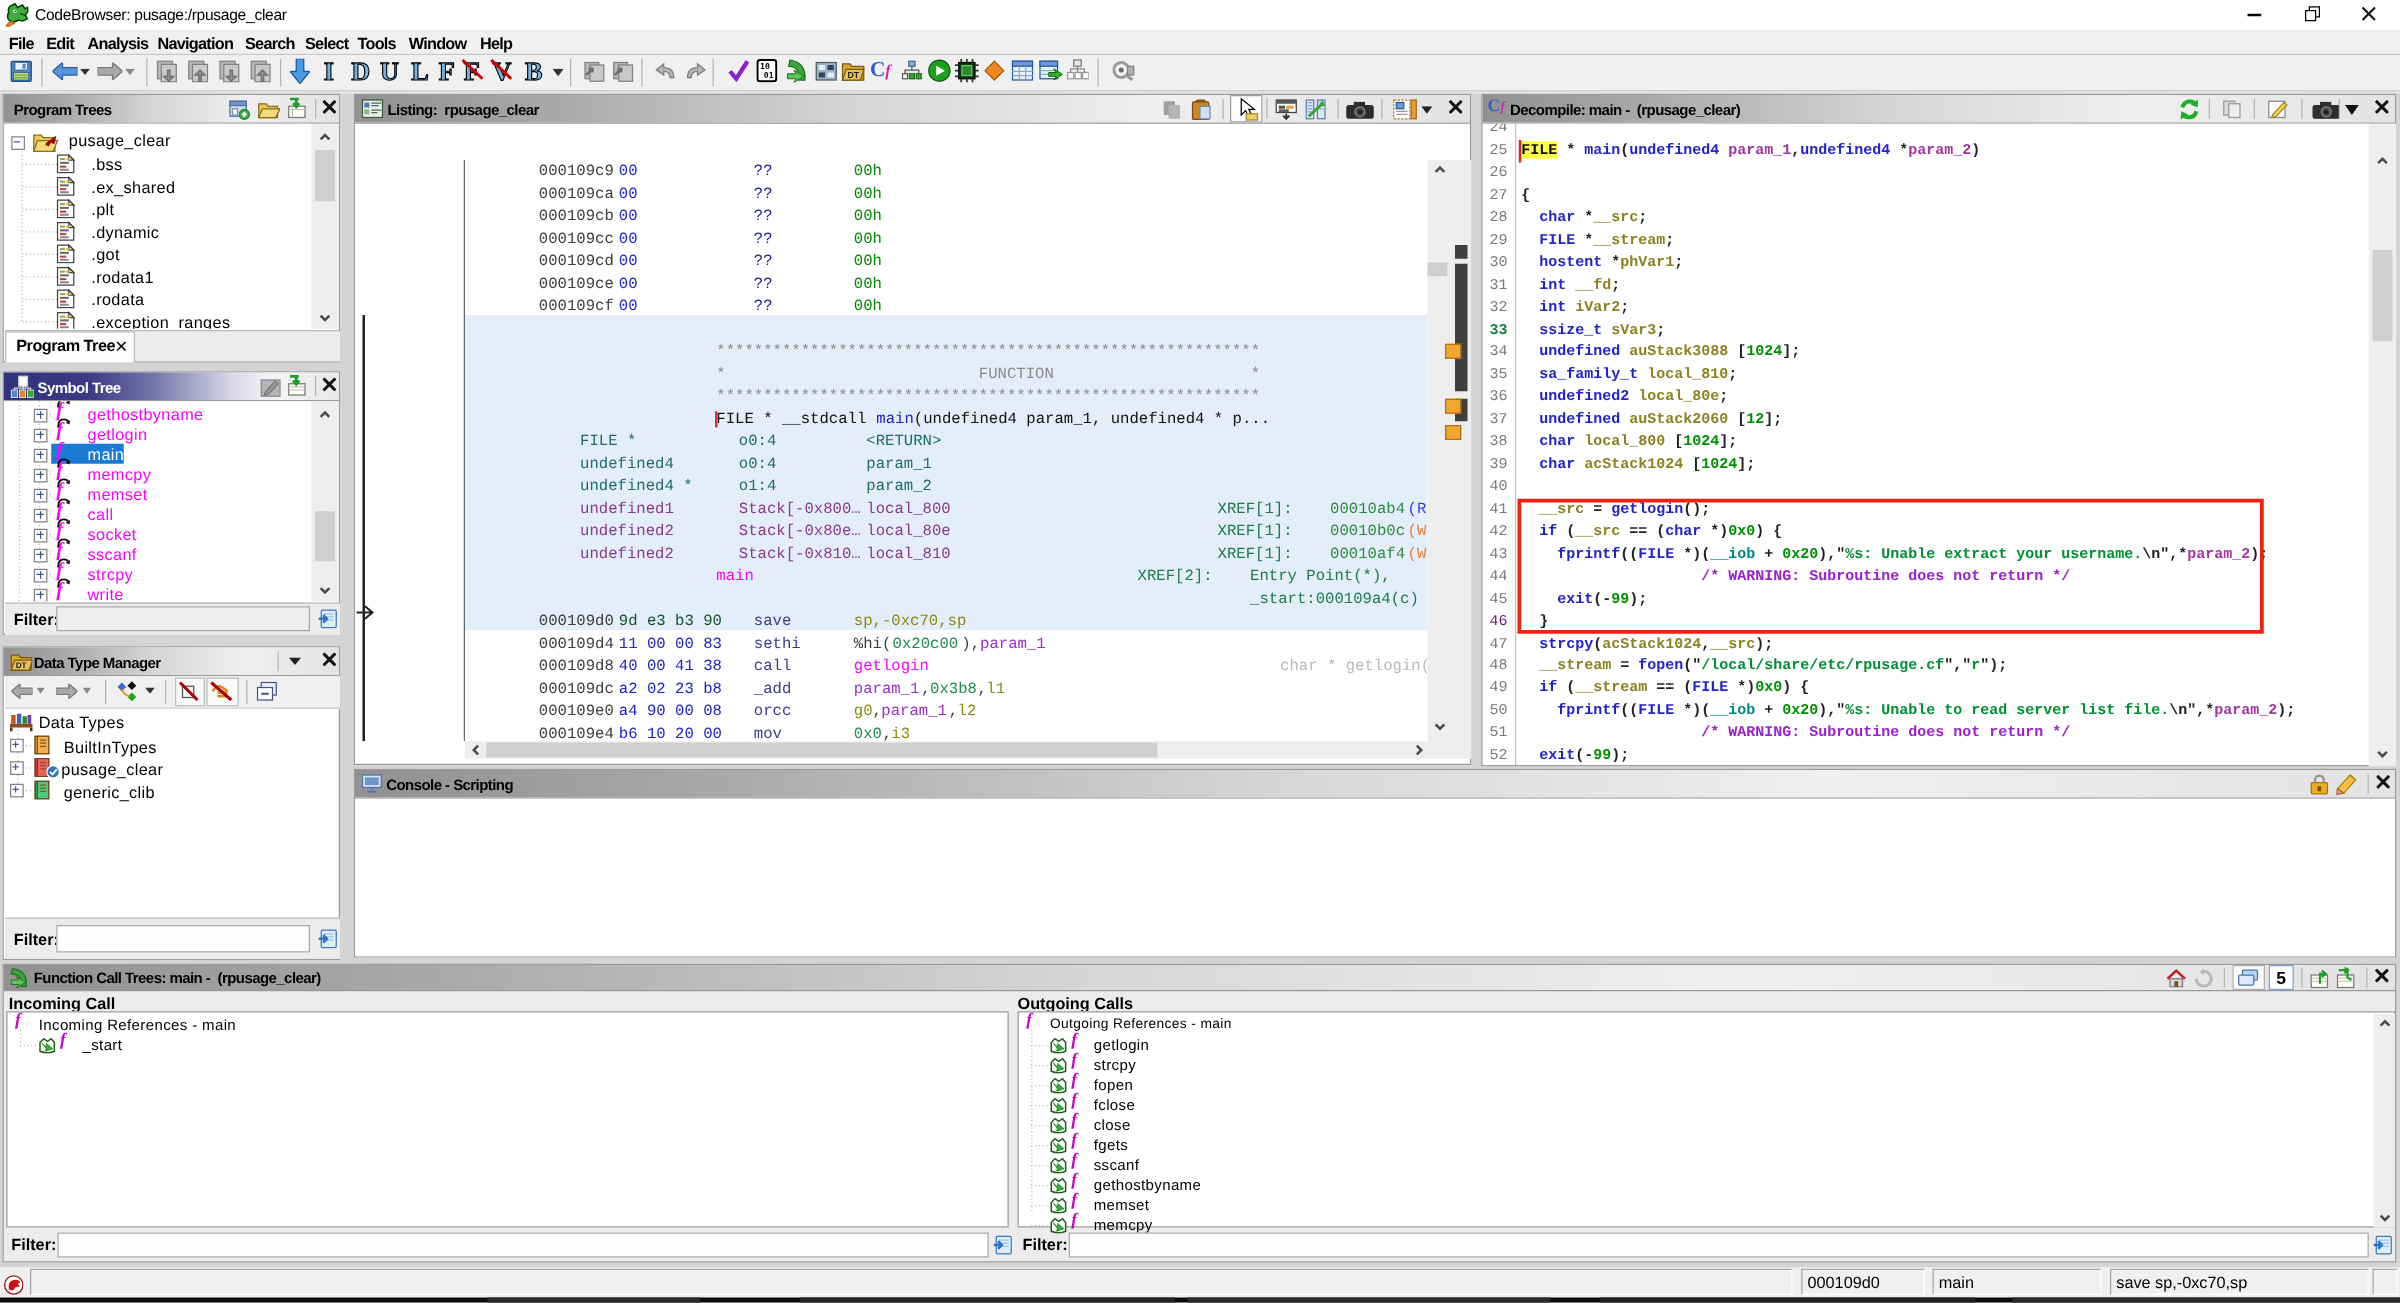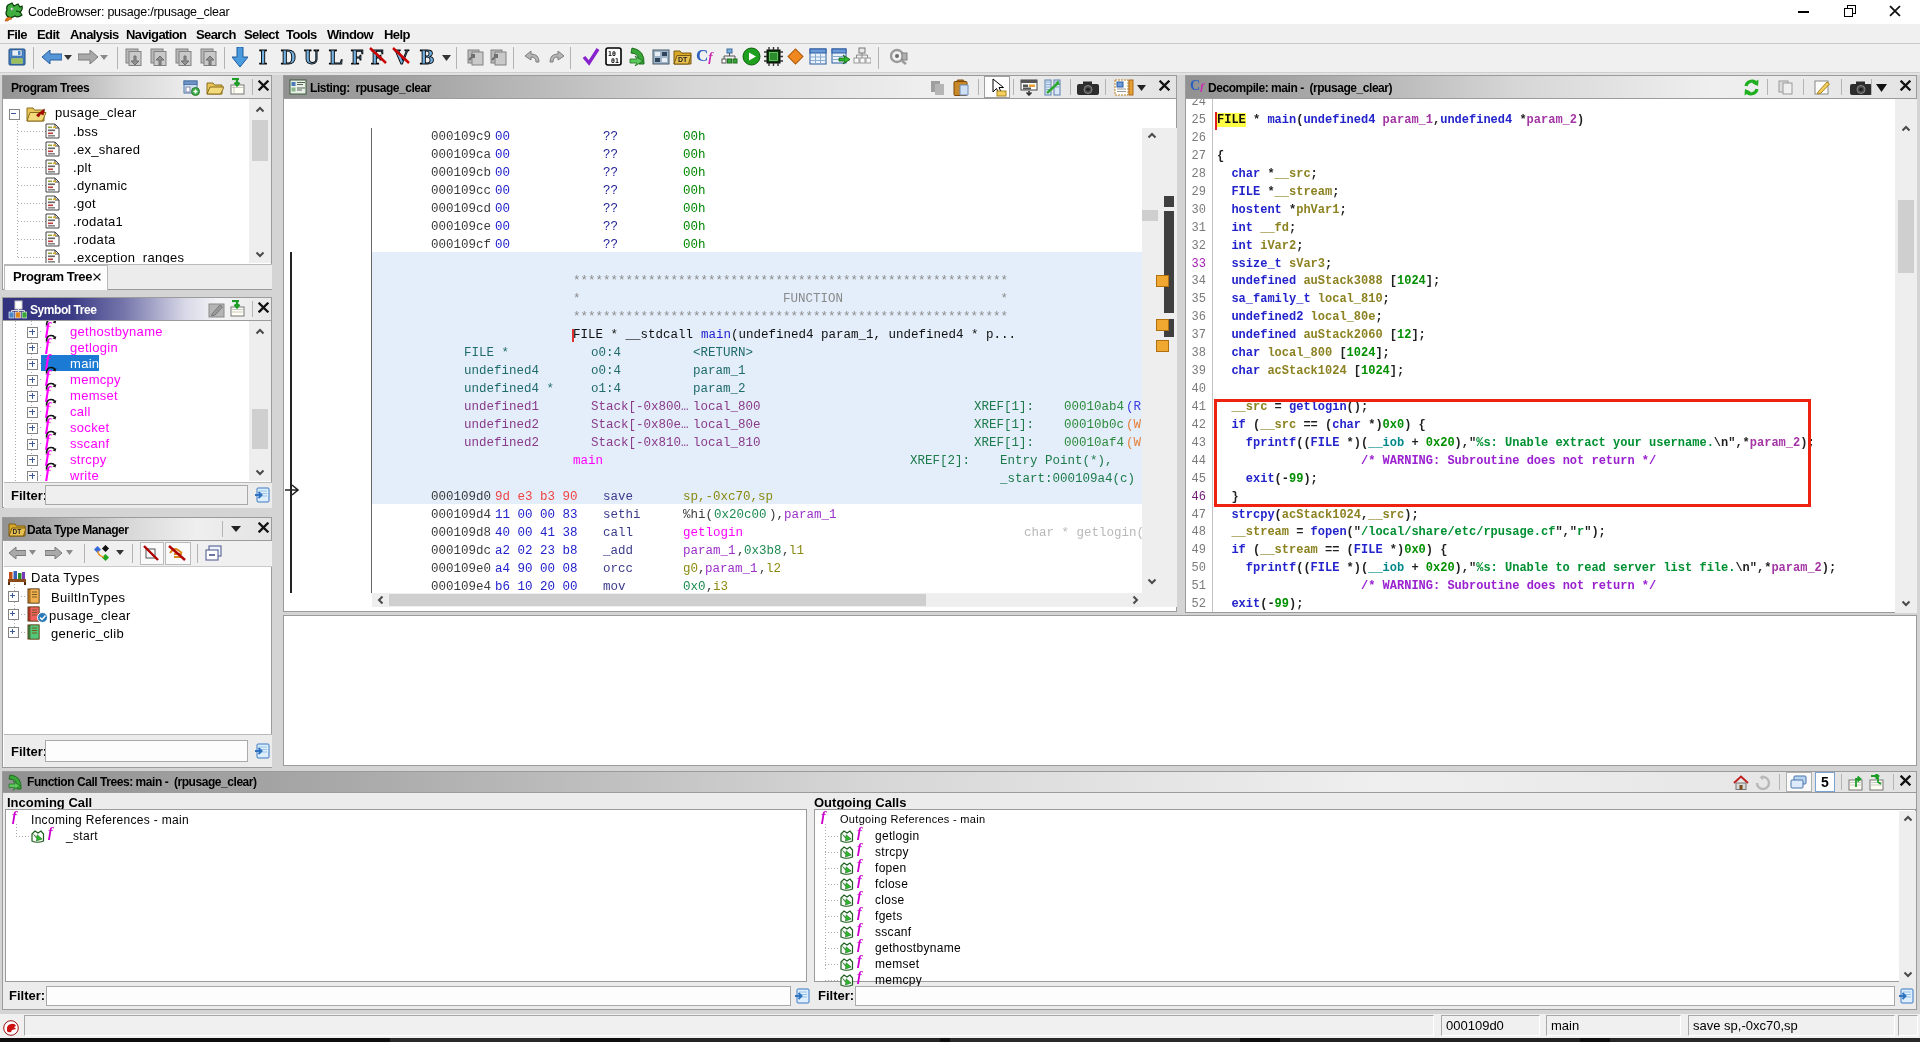--- a/index.html
+++ b/index.html
@@ -701,21 +701,21 @@
       <div class="ab" style="top:200px;left:0;white-space:pre;"><span style="position:absolute;left:288px;color:#101010;">FILE * __stdcall </span><span style="position:absolute;left:416px;color:#2020d0;">main</span><span style="position:absolute;left:446px;color:#101010;">(undefined4 param_1, undefined4 * p...</span></div>
       <div class="ab" style="left:287px;top:201px;width:1.5px;height:13px;background:#e03030;"></div>
       <div class="ab" style="top:218px;left:0;white-space:pre;"><span style="position:absolute;left:179px;color:#1f6b6b;">FILE *</span><span style="position:absolute;left:306px;color:#1f6b6b;">o0:4</span><span style="position:absolute;left:408px;color:#1f6b6b;">&lt;RETURN&gt;</span></div>
       <div class="ab" style="top:236px;left:0;white-space:pre;"><span style="position:absolute;left:179px;color:#1f6b6b;">undefined4</span><span style="position:absolute;left:306px;color:#1f6b6b;">o0:4</span><span style="position:absolute;left:408px;color:#1f6b6b;">param_1</span></div>
       <div class="ab" style="top:254px;left:0;white-space:pre;"><span style="position:absolute;left:179px;color:#1f6b6b;">undefined4 *</span><span style="position:absolute;left:306px;color:#1f6b6b;">o1:4</span><span style="position:absolute;left:408px;color:#1f6b6b;">param_2</span></div>
       <div class="ab" style="top:272px;left:0;white-space:pre;"><span style="position:absolute;left:179px;color:#8a3a8a;">undefined1</span><span style="position:absolute;left:306px;color:#8a3a8a;">Stack[-0x800…</span><span style="position:absolute;left:408px;color:#8a3a8a;">local_800</span><span style="position:absolute;left:689px;color:#1d7a4a;">XREF[1]:</span><span style="position:absolute;left:779px;color:#2d8a3c;">00010ab4</span><span style="position:absolute;left:841px;color:#3a3ae0;">(R)</span></div>
       <div class="ab" style="top:290px;left:0;white-space:pre;"><span style="position:absolute;left:179px;color:#8a3a8a;">undefined2</span><span style="position:absolute;left:306px;color:#8a3a8a;">Stack[-0x80e…</span><span style="position:absolute;left:408px;color:#8a3a8a;">local_80e</span><span style="position:absolute;left:689px;color:#1d7a4a;">XREF[1]:</span><span style="position:absolute;left:779px;color:#2d8a3c;">00010b0c</span><span style="position:absolute;left:841px;color:#e8803a;">(W)</span></div>
       <div class="ab" style="top:308px;left:0;white-space:pre;"><span style="position:absolute;left:179px;color:#8a3a8a;">undefined2</span><span style="position:absolute;left:306px;color:#8a3a8a;">Stack[-0x810…</span><span style="position:absolute;left:408px;color:#8a3a8a;">local_810</span><span style="position:absolute;left:689px;color:#1d7a4a;">XREF[1]:</span><span style="position:absolute;left:779px;color:#2d8a3c;">00010af4</span><span style="position:absolute;left:841px;color:#e8803a;">(W)</span></div>
       <div class="ab" style="top:326px;left:0;white-space:pre;"><span style="position:absolute;left:288px;color:#ff00ff;">main</span><span style="position:absolute;left:625px;color:#1d7a4a;">XREF[2]:</span><span style="position:absolute;left:715px;color:#1d7a4a;">Entry Point(*),</span></div>
       <div class="ab" style="top:344px;left:0;white-space:pre;"><span style="position:absolute;left:715px;color:#1d7a4a;">_start:000109a4(c)</span></div>
-      <div class="ab" style="top:362px;left:0;white-space:pre;"><span style="position:absolute;left:146px;color:#3c3c3c;">000109d0</span><span style="position:absolute;left:210px;color:#ef4444;">9d e3 b3 90</span><span style="position:absolute;left:318px;color:#3b3b8c;">save</span><span style="position:absolute;left:398px;color:#8a8a10;">sp,-0xc70,sp</span></div>
+      <div class="ab" style="top:362px;left:0;white-space:pre;"><span style="position:absolute;left:146px;color:#3c3c3c;">000109d0</span><span style="position:absolute;left:210px;color:#14532d;">9d e3 b3 90</span><span style="position:absolute;left:318px;color:#3b3b8c;">save</span><span style="position:absolute;left:398px;color:#8a8a10;">sp,-0xc70,sp</span></div>
       <div class="ab" style="top:380px;left:0;white-space:pre;"><span style="position:absolute;left:146px;color:#3c3c3c;">000109d4</span><span style="position:absolute;left:210px;color:#2222cc;">11 00 00 83</span><span style="position:absolute;left:318px;color:#3b3b8c;">sethi</span><span style="position:absolute;left:398px;color:#3c3c3c;">%hi(</span><span style="position:absolute;left:429px;color:#1d8a50;">0x20c00</span><span style="position:absolute;left:484px;color:#3c3c3c;">),</span><span style="position:absolute;left:499px;color:#9a30c8;">param_1</span></div>
       <div class="ab" style="top:398px;left:0;white-space:pre;"><span style="position:absolute;left:146px;color:#3c3c3c;">000109d8</span><span style="position:absolute;left:210px;color:#2222cc;">40 00 41 38</span><span style="position:absolute;left:318px;color:#3b3b8c;">call</span><span style="position:absolute;left:398px;color:#ff00ff;">getlogin</span><span style="position:absolute;left:739px;color:#b8b8b8;">char * getlogin(v</span></div>
       <div class="ab" style="top:416px;left:0;white-space:pre;"><span style="position:absolute;left:146px;color:#3c3c3c;">000109dc</span><span style="position:absolute;left:210px;color:#2222cc;">a2 02 23 b8</span><span style="position:absolute;left:318px;color:#3b3b8c;">_add</span><span style="position:absolute;left:398px;color:#9a30c8;">param_1</span><span style="position:absolute;left:452px;color:#3c3c3c;">,</span><span style="position:absolute;left:459px;color:#1d8a50;">0x3b8</span><span style="position:absolute;left:497px;color:#3c3c3c;">,</span><span style="position:absolute;left:504px;color:#8a8a10;">l1</span></div>
       <div class="ab" style="top:434px;left:0;white-space:pre;"><span style="position:absolute;left:146px;color:#3c3c3c;">000109e0</span><span style="position:absolute;left:210px;color:#2222cc;">a4 90 00 08</span><span style="position:absolute;left:318px;color:#3b3b8c;">orcc</span><span style="position:absolute;left:398px;color:#8a8a10;">g0</span><span style="position:absolute;left:413px;color:#3c3c3c;">,</span><span style="position:absolute;left:420px;color:#9a30c8;">param_1</span><span style="position:absolute;left:474px;color:#3c3c3c;">,</span><span style="position:absolute;left:481px;color:#8a8a10;">l2</span></div>
       <div class="ab" style="top:452px;left:0;white-space:pre;"><span style="position:absolute;left:146px;color:#3c3c3c;">000109e4</span><span style="position:absolute;left:210px;color:#2222cc;">b6 10 20 00</span><span style="position:absolute;left:318px;color:#3b3b8c;">mov</span><span style="position:absolute;left:398px;color:#1d8a50;">0x0</span><span style="position:absolute;left:421px;color:#3c3c3c;">,</span><span style="position:absolute;left:428px;color:#8a8a10;">i3</span></div>
 </div>
 <div class="sb" style="left:88px;top:517px;width:770px;height:14px;">
       <svg class="ab" style="left:4px;top:2px;" width="10" height="10" viewBox="0 0 10 10">
         <path d="M6.5 1.5 L3 5 L6.5 8.5" stroke="#4a4a4a" stroke-width="2" fill="none"></path>
       </svg>
@@ -779,21 +779,21 @@
 <div class="ab" style="left:25px;top:0;width:1px;height:513px;background:#c4c4c4;"></div>
 <div class="ab" style="top:-3.9px;left:0;white-space:pre;"><span style="position:absolute;left:0px;width:19px;text-align:right;color:#7a7a7a;font-weight:normal;">24</span></div>
       <div class="ab" style="top:14.0px;left:0;white-space:pre;"><span style="position:absolute;left:0px;width:19px;text-align:right;color:#7a7a7a;font-weight:normal;">25</span><span style="position:absolute;left:30.0px;color:#101010;background:#ffff44;">FILE</span><span style="position:absolute;left:58.8px;color:#201f1f;"> * </span><span style="position:absolute;left:80.4px;color:#2323cc;">main</span><span style="position:absolute;left:109.2px;color:#201f1f;">(</span><span style="position:absolute;left:116.4px;color:#2323cc;">undefined4 </span><span style="position:absolute;left:195.6px;color:#a435a4;">param_1</span><span style="position:absolute;left:246.0px;color:#201f1f;">,</span><span style="position:absolute;left:253.2px;color:#2323cc;">undefined4 </span><span style="position:absolute;left:332.4px;color:#201f1f;">*</span><span style="position:absolute;left:339.6px;color:#a435a4;">param_2</span><span style="position:absolute;left:390.0px;color:#201f1f;">)</span></div>
       <div class="ab" style="top:32.0px;left:0;white-space:pre;"><span style="position:absolute;left:0px;width:19px;text-align:right;color:#7a7a7a;font-weight:normal;">26</span></div>
       <div class="ab" style="top:49.9px;left:0;white-space:pre;"><span style="position:absolute;left:0px;width:19px;text-align:right;color:#7a7a7a;font-weight:normal;">27</span><span style="position:absolute;left:30.0px;color:#201f1f;">{</span></div>
       <div class="ab" style="top:67.8px;left:0;white-space:pre;"><span style="position:absolute;left:0px;width:19px;text-align:right;color:#7a7a7a;font-weight:normal;">28</span><span style="position:absolute;left:44.4px;color:#2323cc;">char </span><span style="position:absolute;left:80.4px;color:#201f1f;">*</span><span style="position:absolute;left:87.6px;color:#8c8222;">__src</span><span style="position:absolute;left:123.6px;color:#201f1f;">;</span></div>
       <div class="ab" style="top:85.8px;left:0;white-space:pre;"><span style="position:absolute;left:0px;width:19px;text-align:right;color:#7a7a7a;font-weight:normal;">29</span><span style="position:absolute;left:44.4px;color:#2323cc;">FILE </span><span style="position:absolute;left:80.4px;color:#201f1f;">*</span><span style="position:absolute;left:87.6px;color:#8c8222;">__stream</span><span style="position:absolute;left:145.2px;color:#201f1f;">;</span></div>
       <div class="ab" style="top:103.7px;left:0;white-space:pre;"><span style="position:absolute;left:0px;width:19px;text-align:right;color:#7a7a7a;font-weight:normal;">30</span><span style="position:absolute;left:44.4px;color:#2323cc;">hostent </span><span style="position:absolute;left:102.0px;color:#201f1f;">*</span><span style="position:absolute;left:109.2px;color:#8c8222;">phVar1</span><span style="position:absolute;left:152.4px;color:#201f1f;">;</span></div>
       <div class="ab" style="top:121.6px;left:0;white-space:pre;"><span style="position:absolute;left:0px;width:19px;text-align:right;color:#7a7a7a;font-weight:normal;">31</span><span style="position:absolute;left:44.4px;color:#2323cc;">int </span><span style="position:absolute;left:73.2px;color:#8c8222;">__fd</span><span style="position:absolute;left:102.0px;color:#201f1f;">;</span></div>
       <div class="ab" style="top:139.5px;left:0;white-space:pre;"><span style="position:absolute;left:0px;width:19px;text-align:right;color:#7a7a7a;font-weight:normal;">32</span><span style="position:absolute;left:44.4px;color:#2323cc;">int </span><span style="position:absolute;left:73.2px;color:#8c8222;">iVar2</span><span style="position:absolute;left:109.2px;color:#201f1f;">;</span></div>
-      <div class="ab" style="top:157.5px;left:0;white-space:pre;"><span style="position:absolute;left:0px;width:19px;text-align:right;color:#a21caf;font-weight:normal;">33</span><span style="position:absolute;left:44.4px;color:#2323cc;">ssize_t </span><span style="position:absolute;left:102.0px;color:#8c8222;">sVar3</span><span style="position:absolute;left:138.0px;color:#201f1f;">;</span></div>
+      <div class="ab" style="top:157.5px;left:0;white-space:pre;"><span style="position:absolute;left:0px;width:19px;text-align:right;color:#15803d;font-weight:bold;">33</span><span style="position:absolute;left:44.4px;color:#2323cc;">ssize_t </span><span style="position:absolute;left:102.0px;color:#8c8222;">sVar3</span><span style="position:absolute;left:138.0px;color:#201f1f;">;</span></div>
       <div class="ab" style="top:175.4px;left:0;white-space:pre;"><span style="position:absolute;left:0px;width:19px;text-align:right;color:#7a7a7a;font-weight:normal;">34</span><span style="position:absolute;left:44.4px;color:#2323cc;">undefined </span><span style="position:absolute;left:116.4px;color:#8c8222;">auStack3088</span><span style="position:absolute;left:202.8px;color:#201f1f;">[</span><span style="position:absolute;left:210.0px;color:#008f00;">1024</span><span style="position:absolute;left:238.8px;color:#201f1f;">];</span></div>
       <div class="ab" style="top:193.3px;left:0;white-space:pre;"><span style="position:absolute;left:0px;width:19px;text-align:right;color:#7a7a7a;font-weight:normal;">35</span><span style="position:absolute;left:44.4px;color:#2323cc;">sa_family_t </span><span style="position:absolute;left:130.8px;color:#8c8222;">local_810</span><span style="position:absolute;left:195.6px;color:#201f1f;">;</span></div>
       <div class="ab" style="top:211.3px;left:0;white-space:pre;"><span style="position:absolute;left:0px;width:19px;text-align:right;color:#7a7a7a;font-weight:normal;">36</span><span style="position:absolute;left:44.4px;color:#2323cc;">undefined2 </span><span style="position:absolute;left:123.6px;color:#8c8222;">local_80e</span><span style="position:absolute;left:188.4px;color:#201f1f;">;</span></div>
       <div class="ab" style="top:229.2px;left:0;white-space:pre;"><span style="position:absolute;left:0px;width:19px;text-align:right;color:#7a7a7a;font-weight:normal;">37</span><span style="position:absolute;left:44.4px;color:#2323cc;">undefined </span><span style="position:absolute;left:116.4px;color:#8c8222;">auStack2060</span><span style="position:absolute;left:202.8px;color:#201f1f;">[</span><span style="position:absolute;left:210.0px;color:#008f00;">12</span><span style="position:absolute;left:224.4px;color:#201f1f;">];</span></div>
       <div class="ab" style="top:247.1px;left:0;white-space:pre;"><span style="position:absolute;left:0px;width:19px;text-align:right;color:#7a7a7a;font-weight:normal;">38</span><span style="position:absolute;left:44.4px;color:#2323cc;">char </span><span style="position:absolute;left:80.4px;color:#8c8222;">local_800</span><span style="position:absolute;left:152.4px;color:#201f1f;">[</span><span style="position:absolute;left:159.6px;color:#008f00;">1024</span><span style="position:absolute;left:188.4px;color:#201f1f;">];</span></div>
       <div class="ab" style="top:265.1px;left:0;white-space:pre;"><span style="position:absolute;left:0px;width:19px;text-align:right;color:#7a7a7a;font-weight:normal;">39</span><span style="position:absolute;left:44.4px;color:#2323cc;">char </span><span style="position:absolute;left:80.4px;color:#8c8222;">acStack1024</span><span style="position:absolute;left:166.8px;color:#201f1f;">[</span><span style="position:absolute;left:174.0px;color:#008f00;">1024</span><span style="position:absolute;left:202.8px;color:#201f1f;">];</span></div>
       <div class="ab" style="top:283.0px;left:0;white-space:pre;"><span style="position:absolute;left:0px;width:19px;text-align:right;color:#7a7a7a;font-weight:normal;">40</span></div>
       <div class="ab" style="top:300.9px;left:0;white-space:pre;"><span style="position:absolute;left:0px;width:19px;text-align:right;color:#7a7a7a;font-weight:normal;">41</span><span style="position:absolute;left:44.4px;color:#8c8222;">__src</span><span style="position:absolute;left:87.6px;color:#201f1f;">=</span><span style="position:absolute;left:102.0px;color:#2323cc;">getlogin</span><span style="position:absolute;left:159.6px;color:#201f1f;">();</span></div>
       <div class="ab" style="top:318.8px;left:0;white-space:pre;"><span style="position:absolute;left:0px;width:19px;text-align:right;color:#7a7a7a;font-weight:normal;">42</span><span style="position:absolute;left:44.4px;color:#2323cc;">if </span><span style="position:absolute;left:66.0px;color:#201f1f;">(</span><span style="position:absolute;left:73.2px;color:#8c8222;">__src</span><span style="position:absolute;left:116.4px;color:#201f1f;">== </span><span style="position:absolute;left:138.0px;color:#201f1f;">(</span><span style="position:absolute;left:145.2px;color:#2323cc;">char </span><span style="position:absolute;left:181.2px;color:#201f1f;">*)</span><span style="position:absolute;left:195.6px;color:#008f00;">0x0</span><span style="position:absolute;left:217.2px;color:#201f1f;">) {</span></div>
       <div class="ab" style="top:336.8px;left:0;white-space:pre;"><span style="position:absolute;left:0px;width:19px;text-align:right;color:#7a7a7a;font-weight:normal;">43</span><span style="position:absolute;left:58.8px;color:#2323cc;">fprintf</span><span style="position:absolute;left:109.2px;color:#201f1f;">((</span><span style="position:absolute;left:123.6px;color:#2323cc;">FILE </span><span style="position:absolute;left:159.6px;color:#201f1f;">*)(</span><span style="position:absolute;left:181.2px;color:#008888;">__iob</span><span style="position:absolute;left:224.4px;color:#201f1f;">+ </span><span style="position:absolute;left:238.8px;color:#008f00;">0x20</span><span style="position:absolute;left:267.6px;color:#201f1f;">),</span><span style="position:absolute;left:282.0px;color:#201f1f;">"</span><span style="position:absolute;left:289.2px;color:#009032;">%s: Unable extract your username.</span><span style="position:absolute;left:526.8px;color:#201f1f;">\n</span><span style="position:absolute;left:541.2px;color:#201f1f;">"</span><span style="position:absolute;left:548.4px;color:#201f1f;">,*</span><span style="position:absolute;left:562.8px;color:#a435a4;">param_2</span><span style="position:absolute;left:613.2px;color:#201f1f;">);</span></div>
@@ -813,20 +813,42 @@
       <svg class="ab" style="left:6px;top:25px;" width="10" height="10" viewBox="0 0 10 10">
         <path d="M1.5 6.5 L5 3 L8.5 6.5" stroke="#4a4a4a" stroke-width="2" fill="none"></path>
       </svg>
       <svg class="ab" style="left:6px;top:499px;" width="10" height="10" viewBox="0 0 10 10">
         <path d="M1.5 3.5 L5 7 L8.5 3.5" stroke="#4a4a4a" stroke-width="2" fill="none"></path>
       </svg>
       <div class="sbthumb" style="left:3px;top:101px;width:16px;height:73px;"></div>
     </div>
 </div>
 <div class="panel" style="left:283px;top:615px;width:1634px;height:151px;">
+<div class="hdr">
+      <div class="htitle" style="left:25px;">Console - Scripting</div>
+<svg class="ab" style="left:5px;top:3px;" width="17" height="16" viewBox="0 0 17 16">
+        <rect x="1" y="1" width="15" height="10" fill="#cfe0f2" stroke="#4f74a8"></rect>
+        <rect x="3" y="3" width="11" height="6" fill="#6f94c8"></rect>
+        <path d="M8.5 11 v2 M5 14.5 h7" stroke="#4f74a8" stroke-width="1.4"></path>
+      </svg>
+<svg class="ab" style="left:1563px;top:3px;" width="17" height="17" viewBox="0 0 17 17">
+        <rect x="2" y="7" width="13" height="9" rx="1" fill="#e8b020" stroke="#a87408"></rect>
+        <path d="M5 7 v-2 a3.5 3.5 0 0 1 7 0 v2" fill="none" stroke="#9a9a9a" stroke-width="2"></path>
+        <rect x="7" y="10" width="3" height="4" fill="#7a5404"></rect>
+      </svg>
+<svg class="ab" style="left:1584px;top:2px;" width="19" height="18" viewBox="0 0 19 18">
+        <path d="M2 13 L12 2 l4.5 4 L7 16.5 z" fill="#f0c040" stroke="#a8861d"></path>
+        <path d="M2 13 L7 16.5 l-5.5 1 z" fill="#e89ab0" stroke="#a8661d"></path>
+        <path d="M12 2 l4.5 4" stroke="#a8861d"></path>
+      </svg>
+<div class="sep" style="left:1610px;top:3px;height:16px;"></div>
+<svg class="ab" style="left:1617px;top:4px;" width="11" height="11" viewBox="0 0 11 11">
+        <path d="M1.5 1.5 L9.5 9.5 M9.5 1.5 L1.5 9.5" stroke="#111" stroke-width="2.3" stroke-linecap="square"></path>
+      </svg>
+</div>
 <div class="ab" style="left:1px;top:23px;width:1631px;height:126px;background:#fff;"></div>
 </div>
 <div class="panel" style="left:2px;top:771px;width:1915px;height:239px;background:#ececec;">
 <div class="hdr" style="height:21px;">
       <div class="htitle" style="left:24px;top:3px;">Function Call Trees: main -  (rpusage_clear)</div>
 <svg class="ab" style="left:5px;top:2px;" width="17" height="17" viewBox="0 0 17 17">
         <path d="M2 1 Q14 2 13 15 L9 15 Q10 5 1 5 z" fill="#3aa63a" stroke="#1d6e1d"></path>
         <path d="M1 10 l6 0 -1.8 -2.6 7 4.4 -7 4.4 1.8 -2.6 -6 0 z" fill="#5cc85c" stroke="#1d6e1d" stroke-width="0.7"></path>
       </svg>
 <svg class="ab" style="left:1730px;top:3px;" width="16" height="15" viewBox="0 0 16 15">

